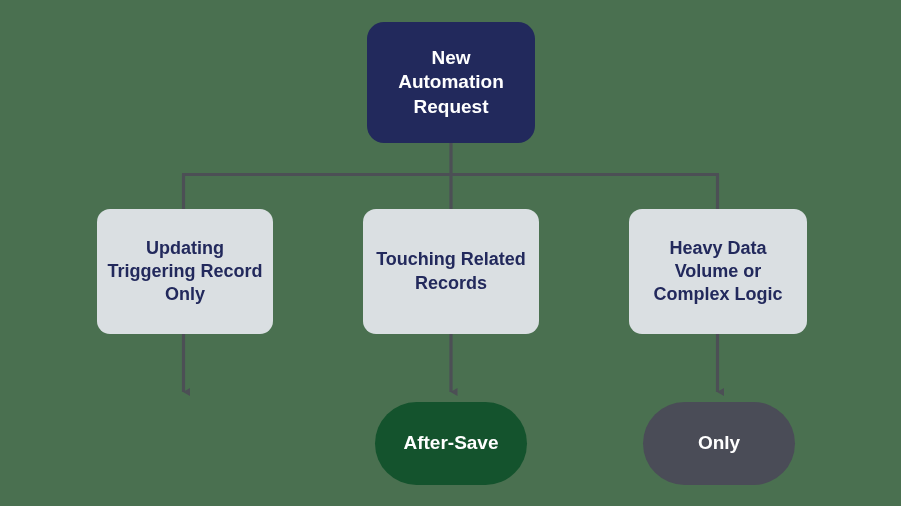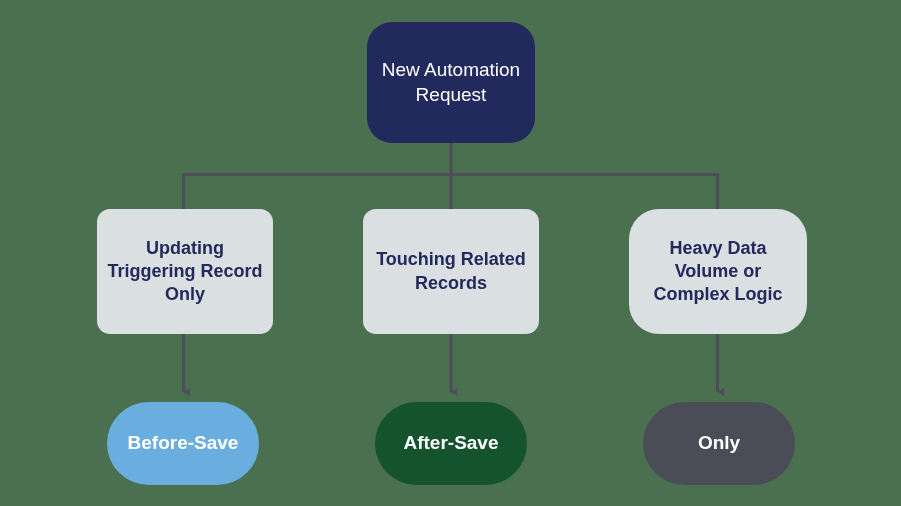--- a/index.html
+++ b/index.html
@@ -40,41 +40,41 @@
   }
 
   
   .node-root {
     left: 367px;
     top: 22px;
     width: 168px;
     height: 121px;
     background: #22295c;
     color: #ffffff;
-    border-radius: 25px;
+    border-radius: 17px;
     font-size: 19px;
-    font-weight: normal;
+    font-weight: bold;
     padding: 0 14px;
   }
 
   
   .node-branch {
     top: 209px;
     width: 176px;
     height: 125px;
     background: #dadfe2;
     color: #22295c;
     border-radius: 13px;
     font-size: 18px;
     font-weight: bold;
     padding: 0 10px;
   }
   .branch-1 { left: 97px; }
   .branch-2 { left: 363px; }
-  .branch-3 { left: 629px; width: 178px; border-radius: 30px; }
+  .branch-3 { left: 629px; width: 178px; }
 
   
   .node-outcome {
     top: 402px;
     width: 152px;
     height: 83px;
     border-radius: 42px;
     color: #ffffff;
     font-size: 19px;
     font-weight: bold;
@@ -121,23 +121,20 @@
   <div class="node node-branch branch-1">
     <span class="node-label">Updating Triggering Record Only</span>
   </div>
   <div class="node node-branch branch-2">
     <span class="node-label">Touching Related Records</span>
   </div>
   <div class="node node-branch branch-3">
     <span class="node-label">Heavy Data Volume or Complex Logic</span>
   </div>
 
-  <div class="node node-outcome outcome-1">
-    <span class="node-label">Before-Save</span>
-  </div>
   <div class="node node-outcome outcome-2">
     <span class="node-label">After-Save</span>
   </div>
   <div class="node node-outcome outcome-3">
     <span class="node-label">Only</span>
   </div>
 
 </div>
 
 </body></html>

